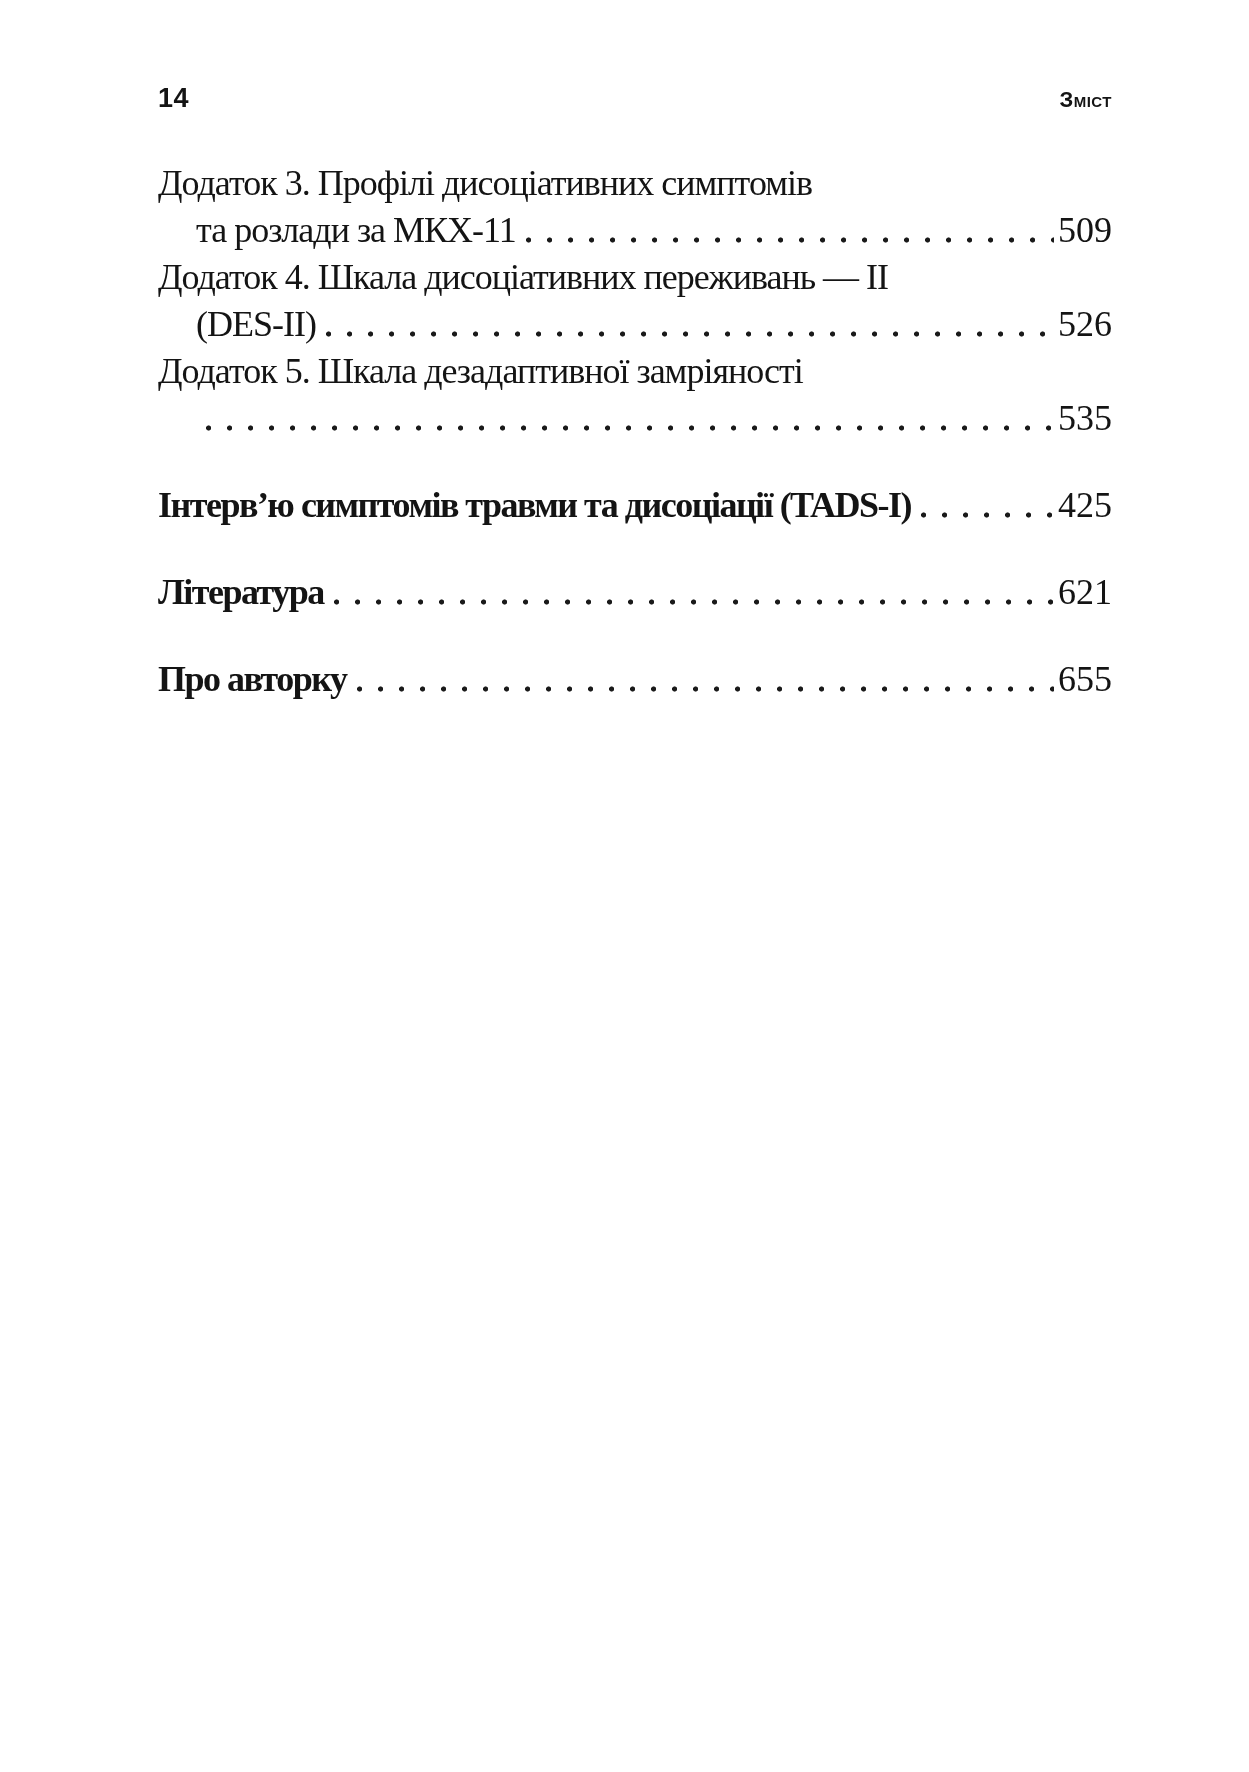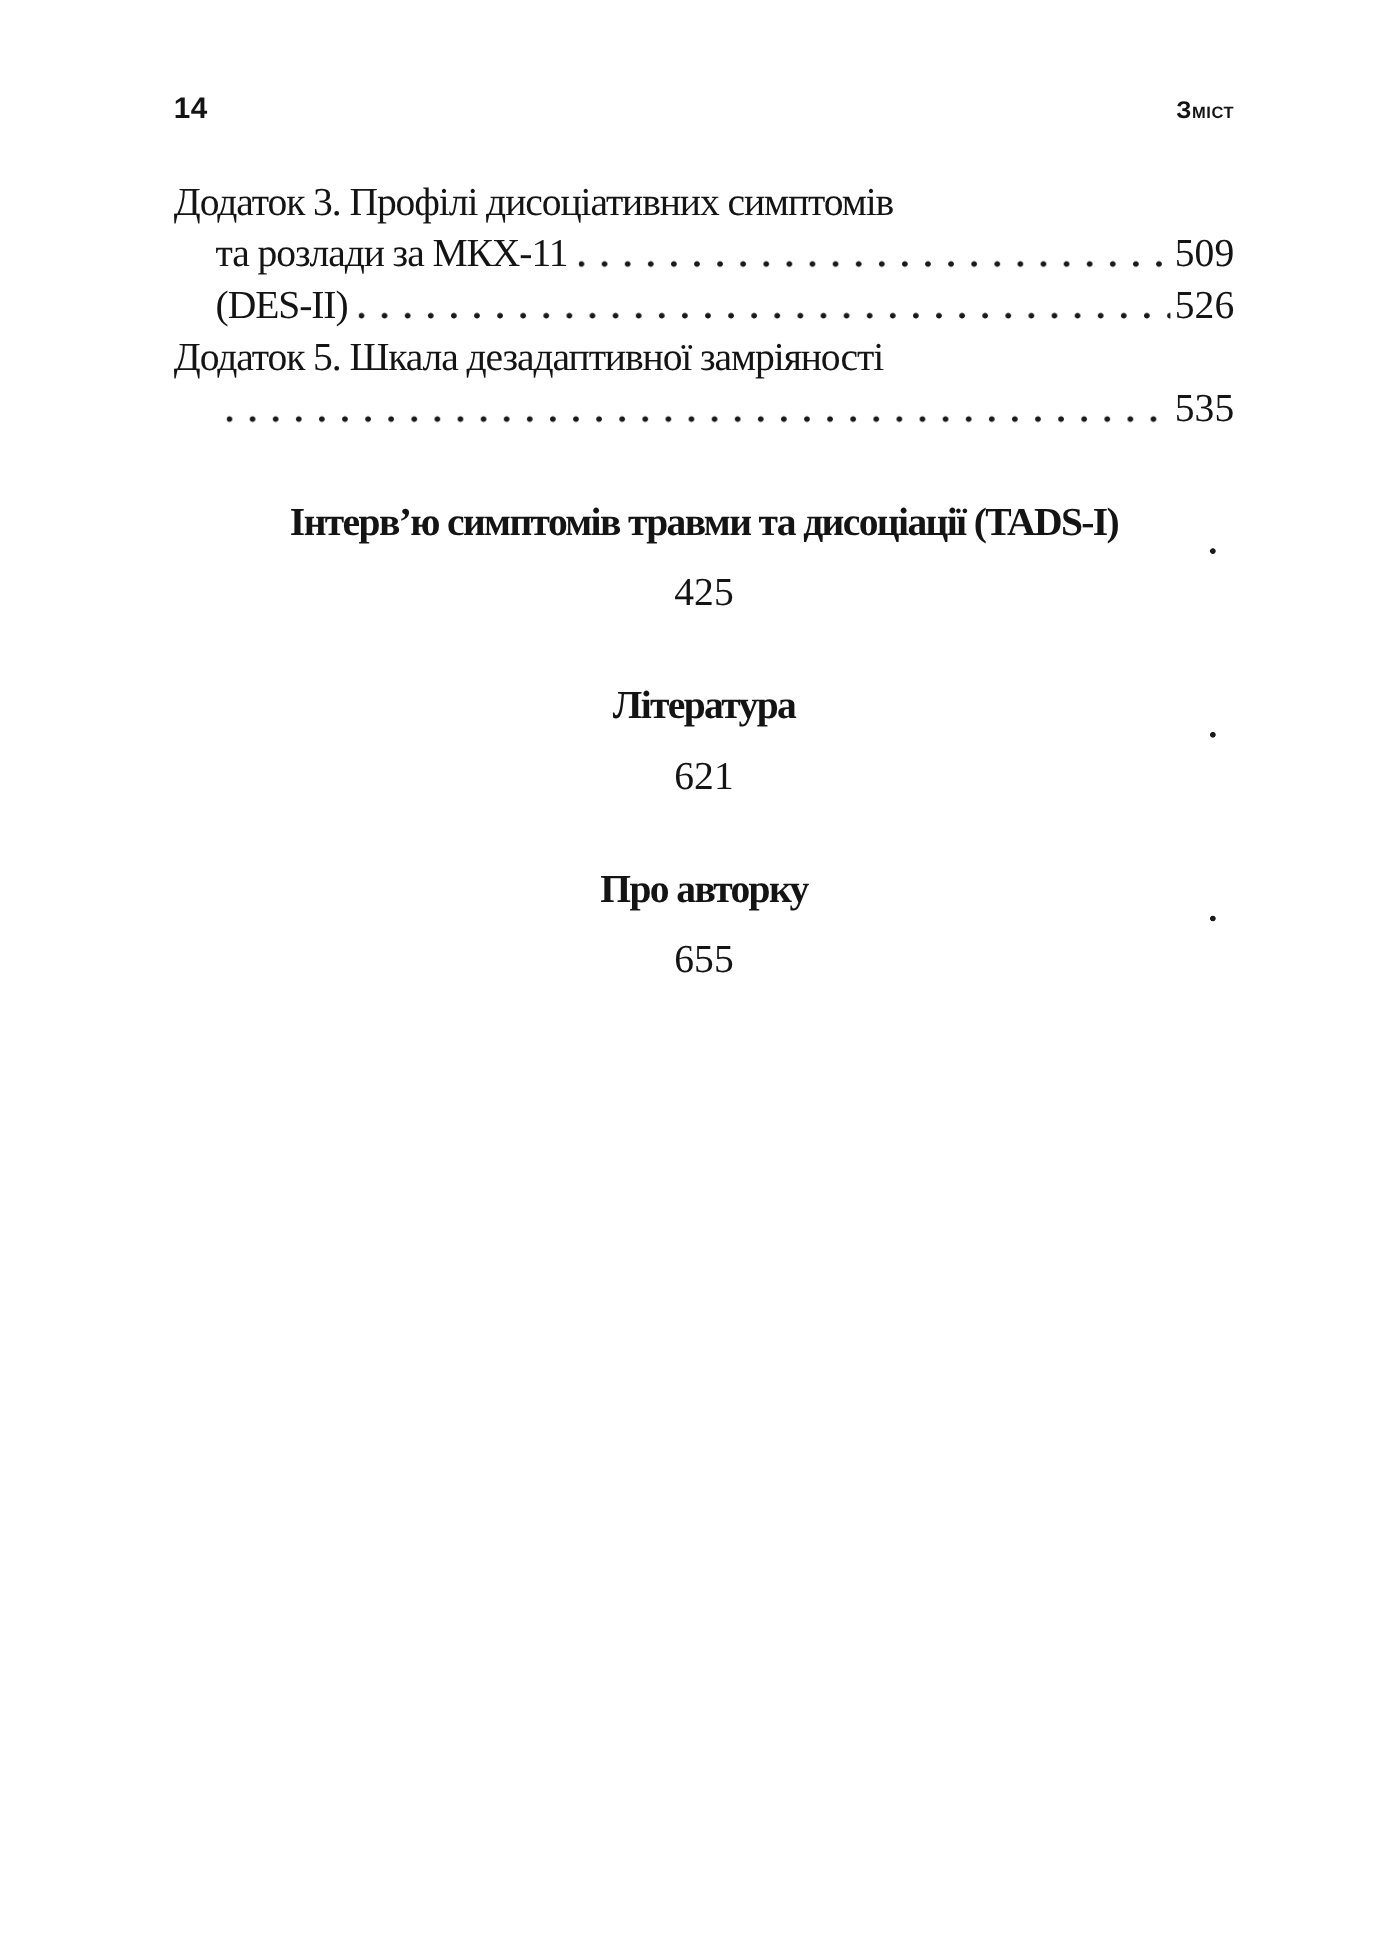--- a/index.html
+++ b/index.html
@@ -12,21 +12,21 @@
     height: 1772px;
     position: relative;
     overflow: hidden;
     color: #141414;
     font-family: "Liberation Serif", "DejaVu Serif", serif;
   }
   .page {
     position: absolute;
     top: 0;
     left: 158px;
-    right: 127px;
+    right: 137px;
   }
 
   
   .running-header {
     margin-top: 84px;
     display: flex;
     justify-content: space-between;
     align-items: baseline;
     line-height: 28px;
     font-family: "Liberation Sans", "DejaVu Sans", sans-serif;
@@ -54,22 +54,21 @@
     align-items: center;
     white-space: nowrap;
   }
   .toc-line .t {
     letter-spacing: -1px;
   }
   .toc-line.cont {
     padding-left: 38px;
   }
   .toc-line.gap {
-    margin-top: 56px;
-    flex-direction: column;
+    margin-top: 40px;
   }
   .toc-line.bold .t {
     font-weight: 700;
     letter-spacing: -1.5px;
   }
   .leader {
     flex: 1 1 auto;
     min-width: 18px;
     height: 6px;
     align-self: flex-end;
@@ -99,20 +98,23 @@
     <div class="toc-line">
       <span class="t">Додаток 3. Профілі дисоціативних симптомів</span>
     </div>
 
     <div class="toc-line cont">
       <span class="t">та розлади за МКХ-11</span>
       <span class="leader"></span>
       <span class="pg">509</span>
     </div>
 
+    <div class="toc-line">
+      <span class="t">Додаток 4. Шкала дисоціативних переживань — II</span>
+    </div>
 
     <div class="toc-line cont">
       <span class="t">(DES-II)</span>
       <span class="leader"></span>
       <span class="pg">526</span>
     </div>
 
     <div class="toc-line">
       <span class="t">Додаток 5. Шкала дезадаптивної замріяності</span>
     </div>

